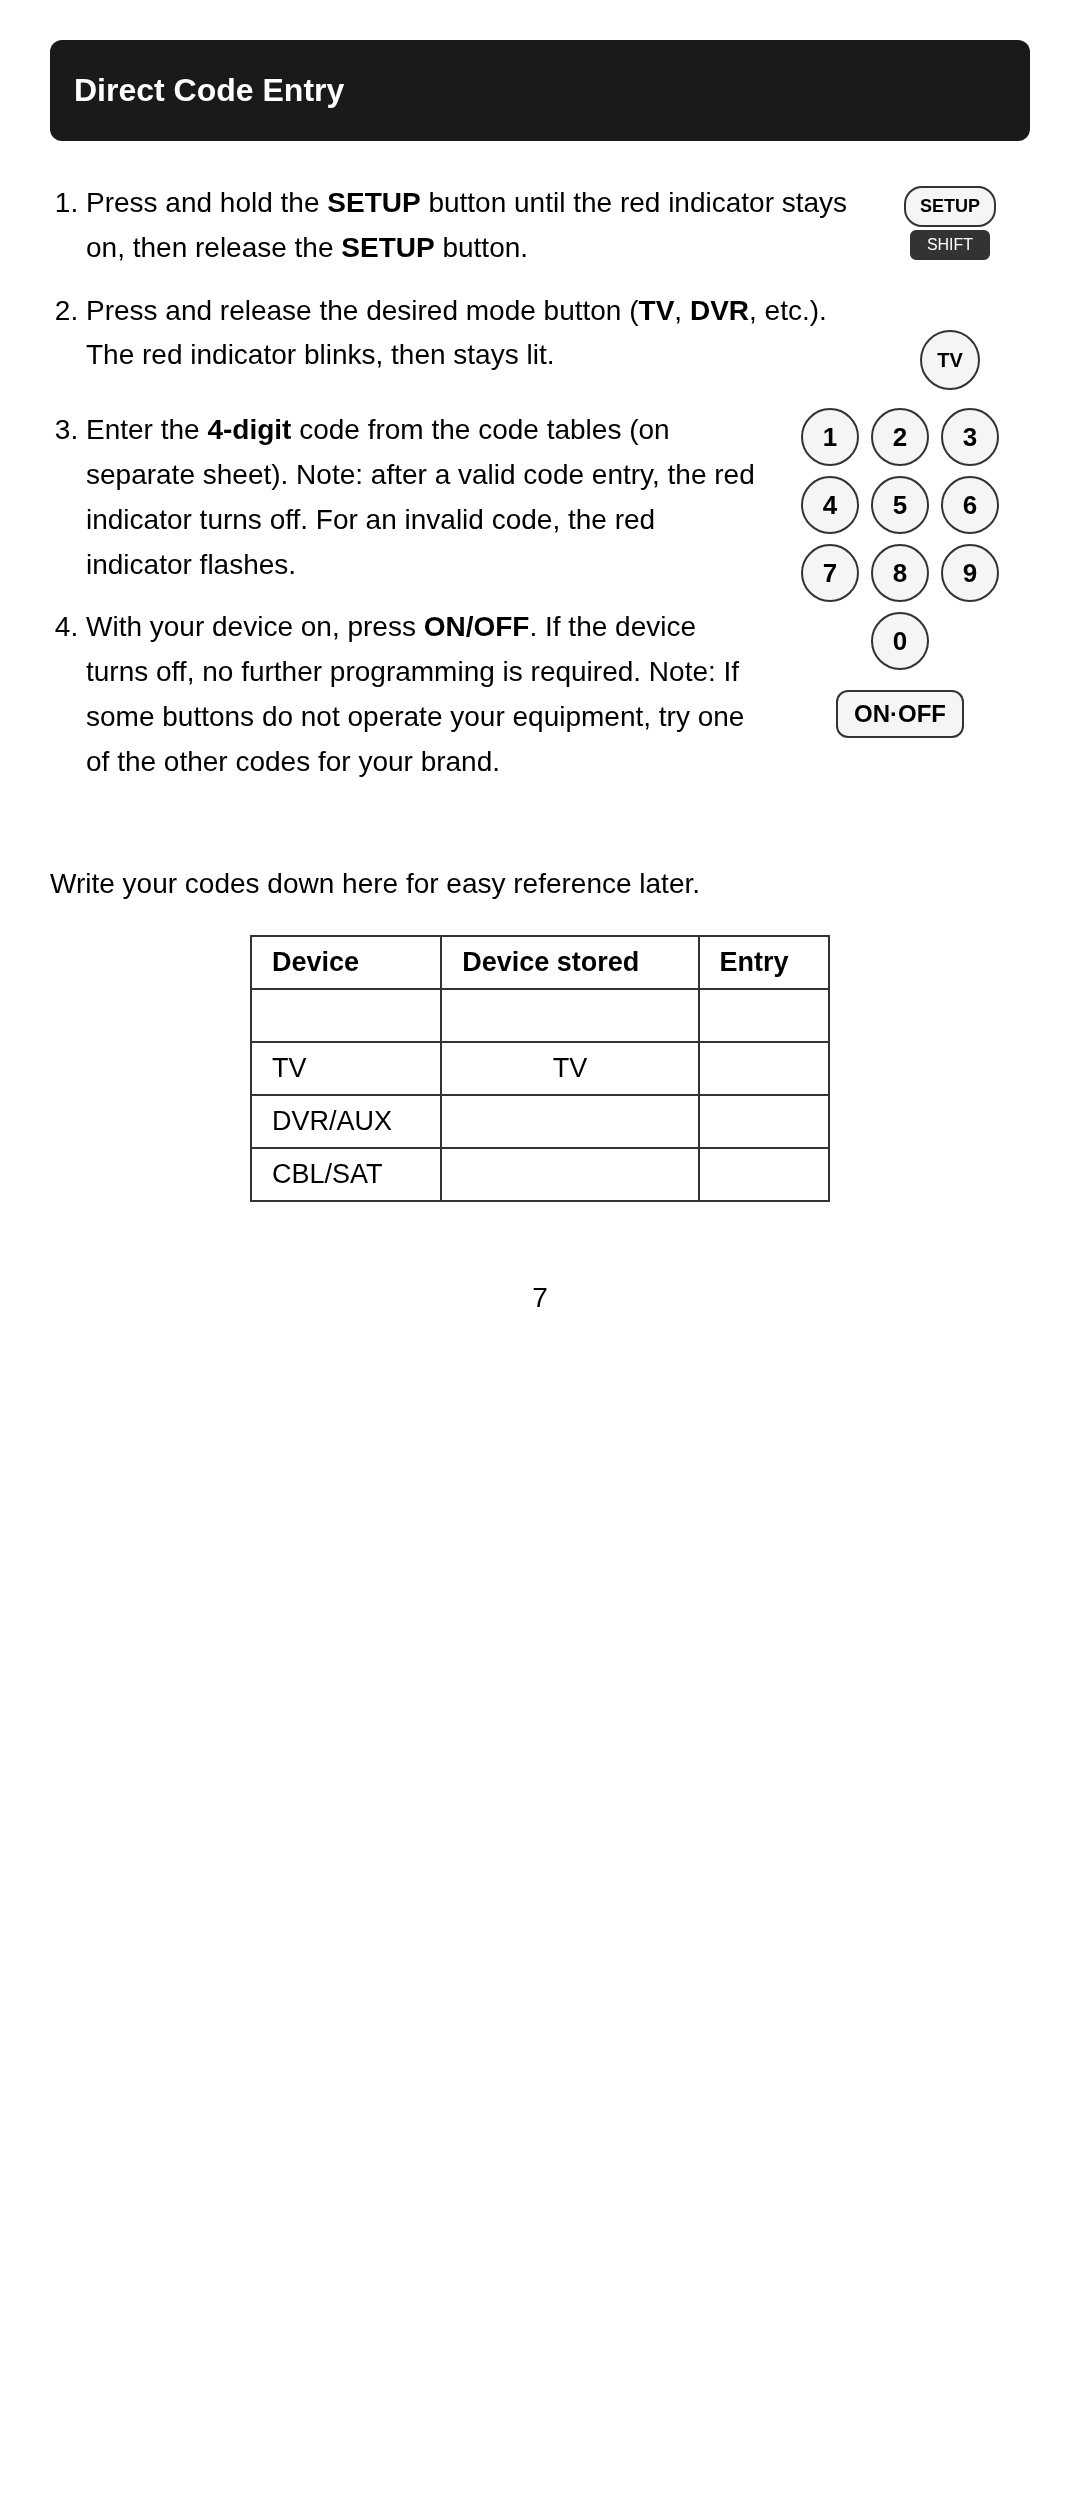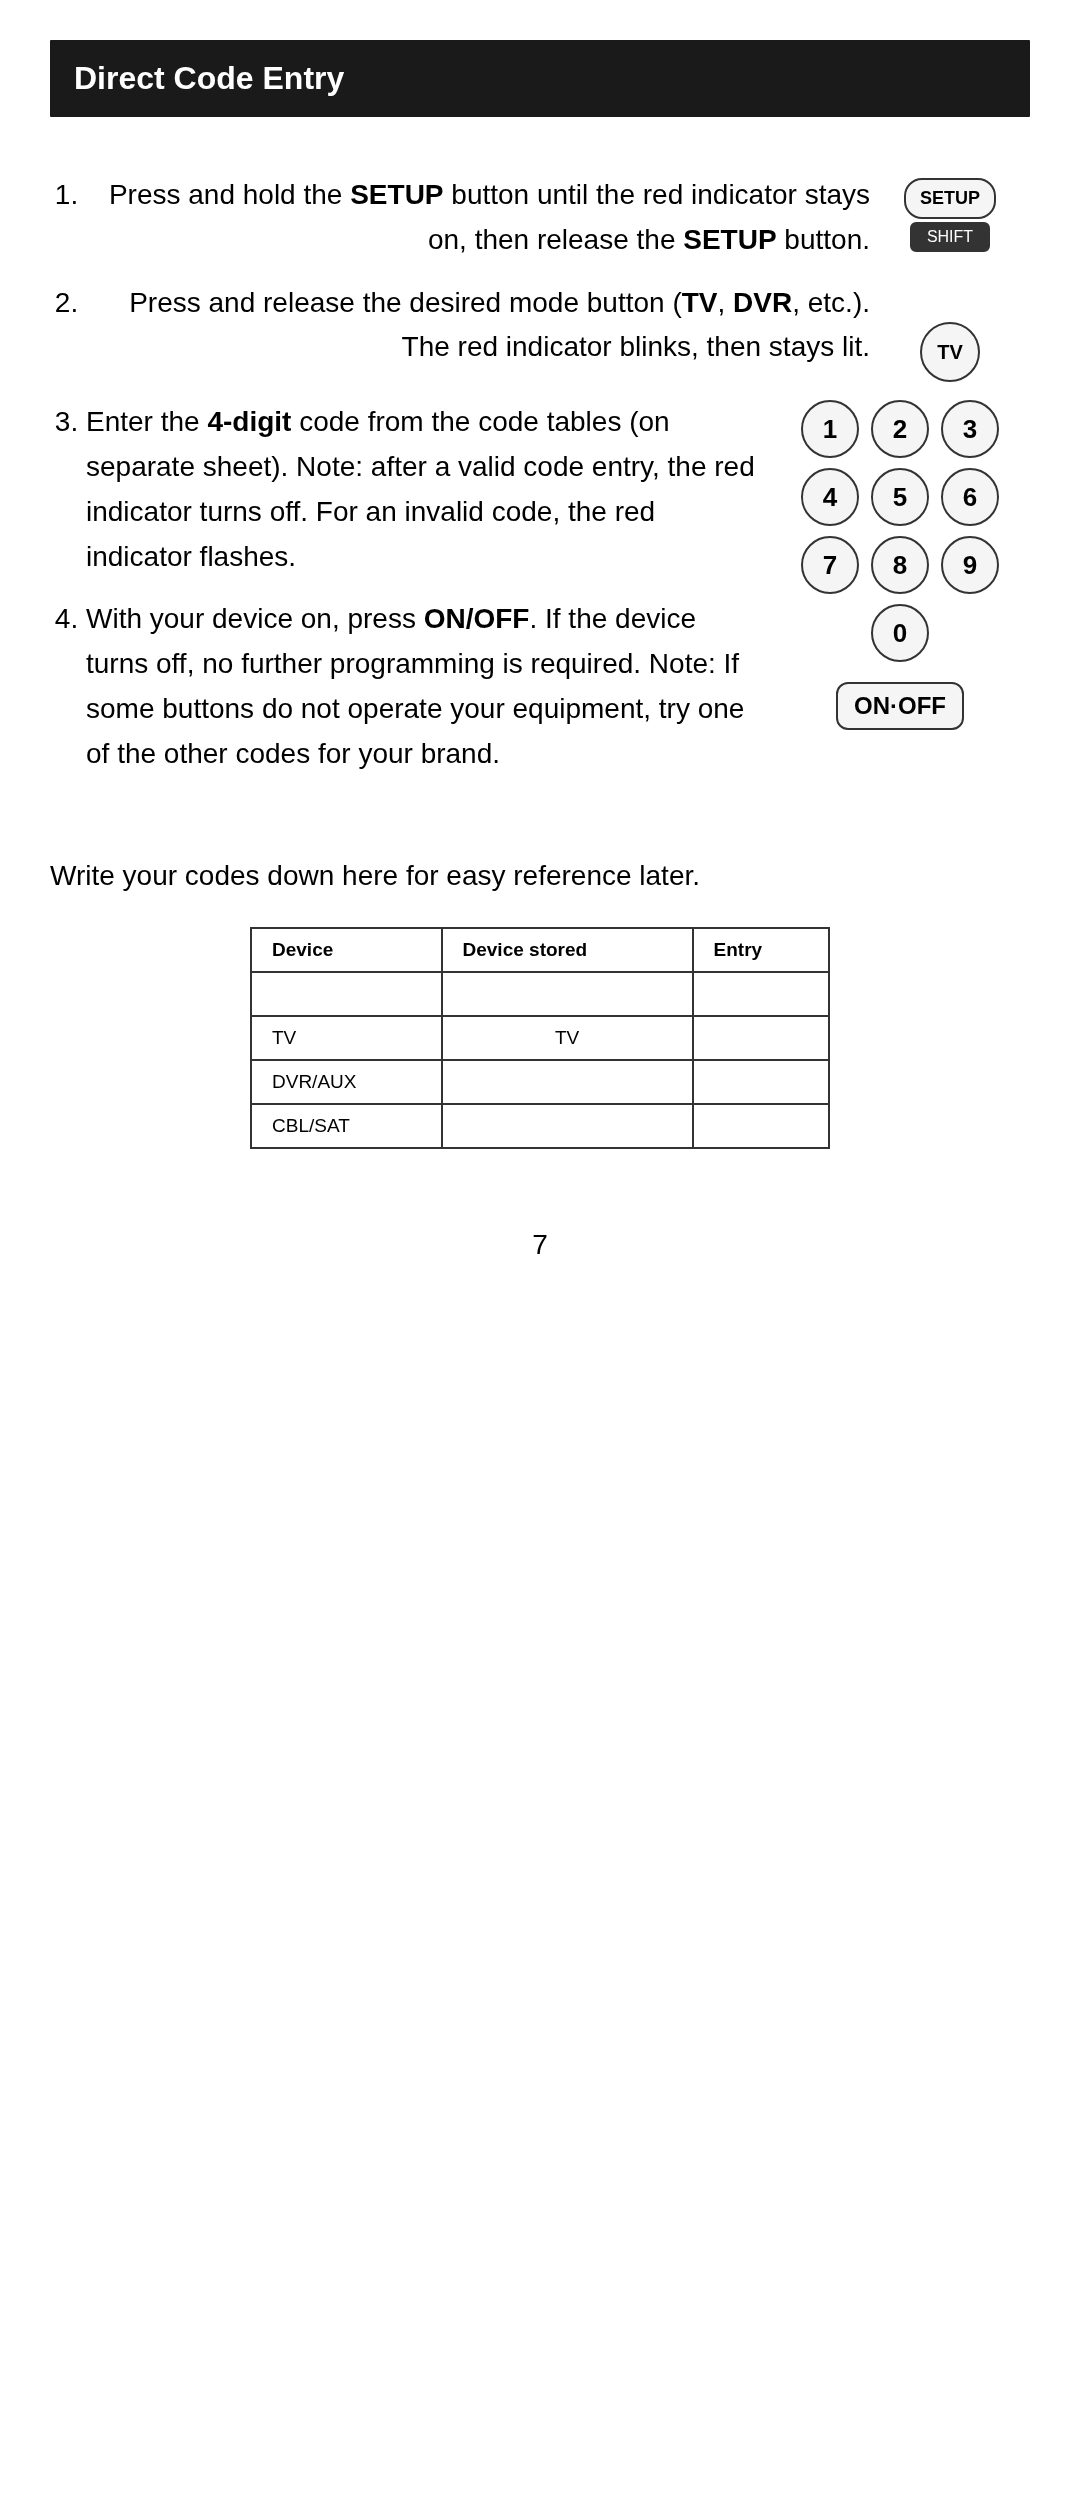--- a/index.html
+++ b/index.html
@@ -14,23 +14,23 @@
       background: #ffffff;
       font-family: Arial, Helvetica, sans-serif;
       font-size: 28px;
       color: #000000;
       padding: 40px 50px 80px 50px;
     }
 
     .header-bar {
       background: #1a1a1a;
       color: #ffffff;
-      padding: 20px 24px;
-      margin-bottom: 56px;
-      border-radius: 1px;
+      padding: 32px 24px;
+      margin-bottom: 40px;
+      border-radius: 12px;
     }
 
     .header-bar-title {
       font-size: 32px;
       font-weight: bold;
       color: #ffffff;
     }
 
     ol {
       padding-left: 36px;
@@ -147,21 +147,21 @@
       border-collapse: collapse;
       margin-left: auto;
       margin-right: auto;
       width: 580px;
     }
 
     .reference-table th,
     .reference-table td {
       border: 2px solid #333;
       padding: 10px 20px;
-      font-size: 19px;
+      font-size: 27px;
       text-align: left;
     }
 
     .reference-table th {
       font-weight: bold;
       background: #fff;
     }
 
     .reference-table td.center-text {
       text-align: center;
@@ -175,21 +175,20 @@
 
     
     .upper-section {
       display: flex;
       flex-direction: row;
       margin-bottom: 10px;
     }
 
     .upper-text {
       flex: 1;
-      text-align: right;
     }
 
     .upper-icons {
       width: 160px;
       display: flex;
       flex-direction: column;
       align-items: center;
       padding-top: 0px;
     }
 

